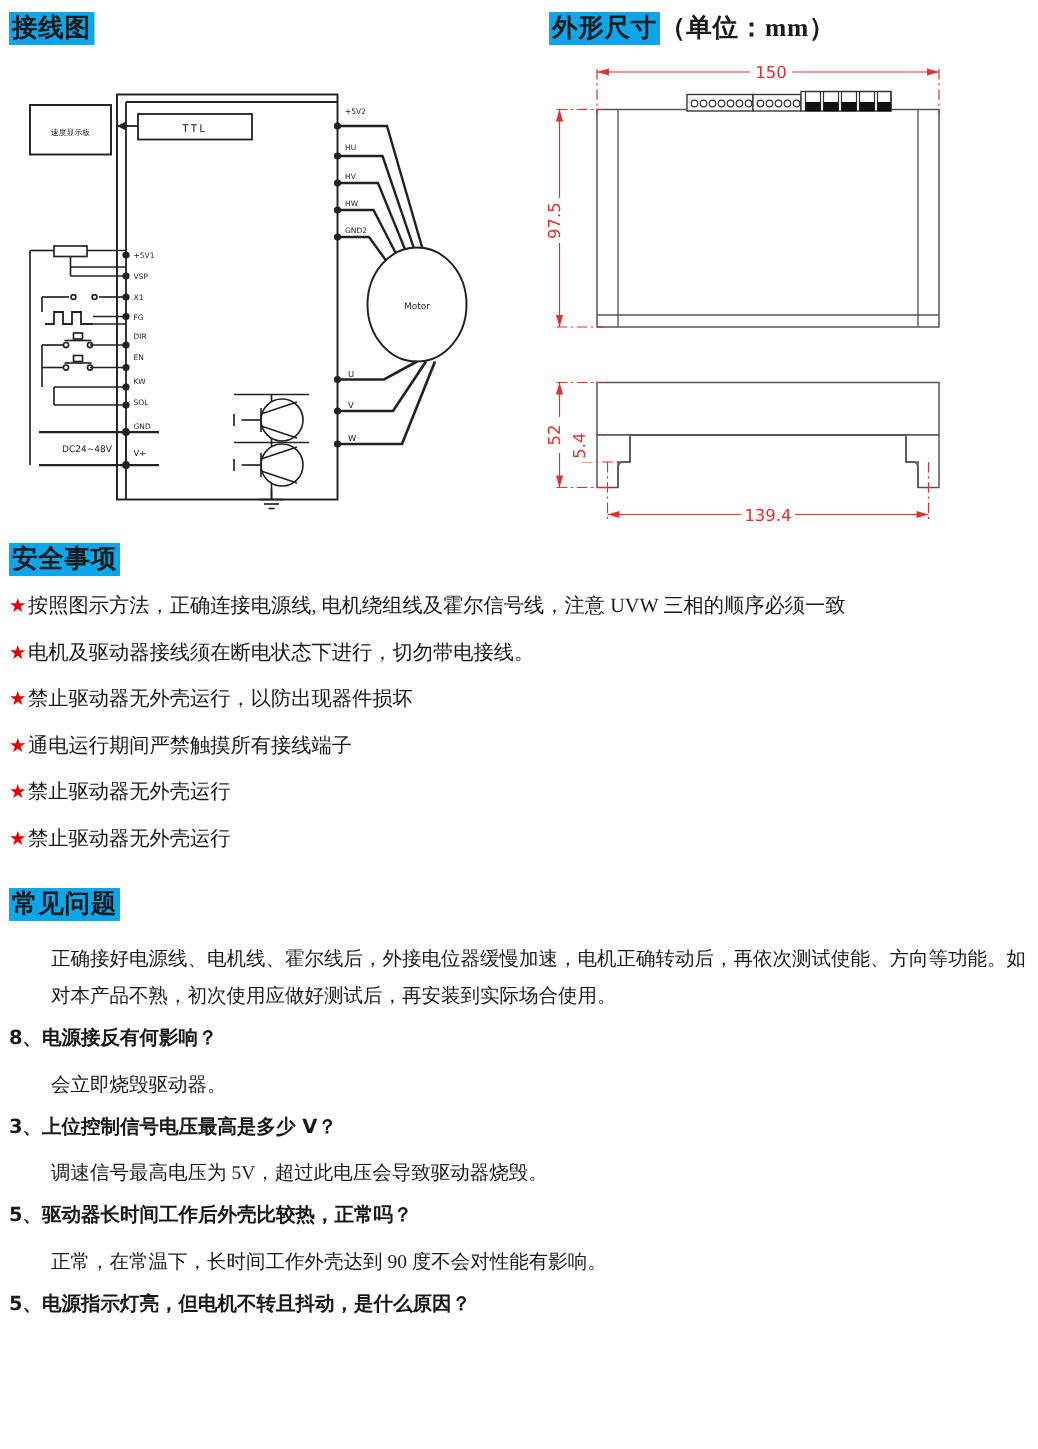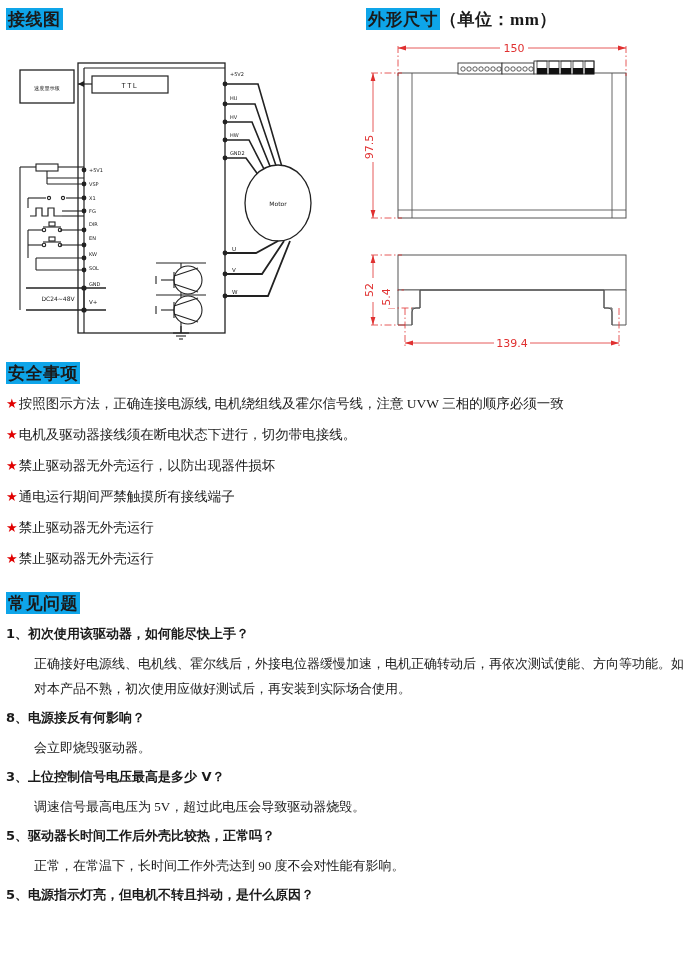--- a/index.html
+++ b/index.html
@@ -378,21 +378,20 @@
     <div class="safety-item">
       <span class="star">★</span><span>禁止驱动器无外壳运行</span>
     </div>
   </div>
 
   <div class="sec-head" style="left:6px; top:592px;">
     <span class="hl">常见问题</span><span class="plain"></span>
   </div>
 
   <div class="faq">
-    <div class="faq-q">1、初次使用该驱动器，如何能尽快上手？</div>
     <div class="faq-a wrap">正确接好电源线、电机线、霍尔线后，外接电位器缓慢加速，电机正确转动后，再依次测试使能、方向等功能。如对本产品不熟，初次使用应做好测试后，再安装到实际场合使用。</div>
 
     <div class="faq-q">8、电源接反有何影响？</div>
     <div class="faq-a">会立即烧毁驱动器。</div>
 
     <div class="faq-q">3、上位控制信号电压最高是多少 V？</div>
     <div class="faq-a">调速信号最高电压为 5V，超过此电压会导致驱动器烧毁。</div>
 
     <div class="faq-q">5、驱动器长时间工作后外壳比较热，正常吗？</div>
     <div class="faq-a">正常，在常温下，长时间工作外壳达到 90 度不会对性能有影响。</div>

